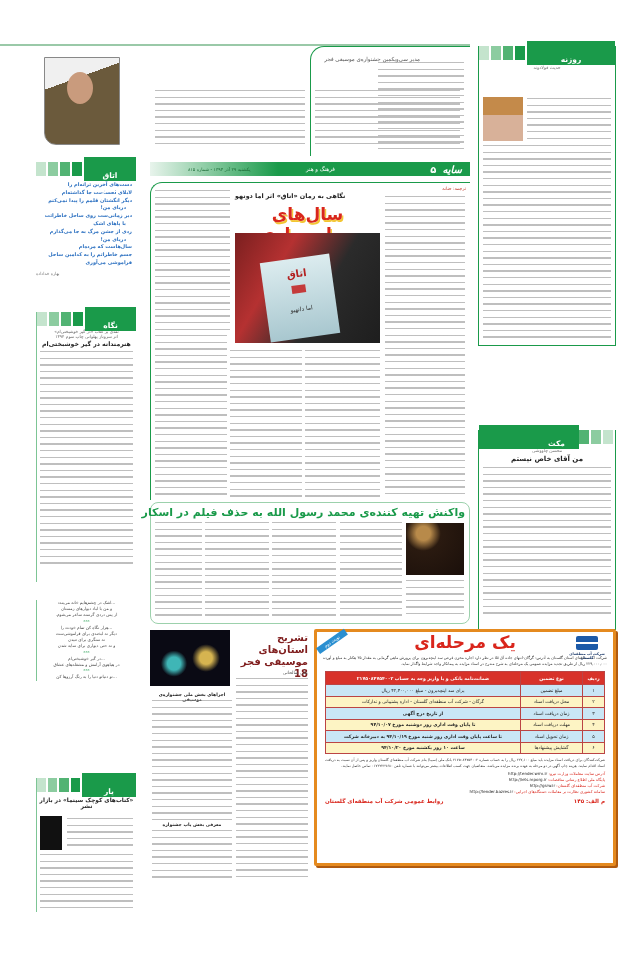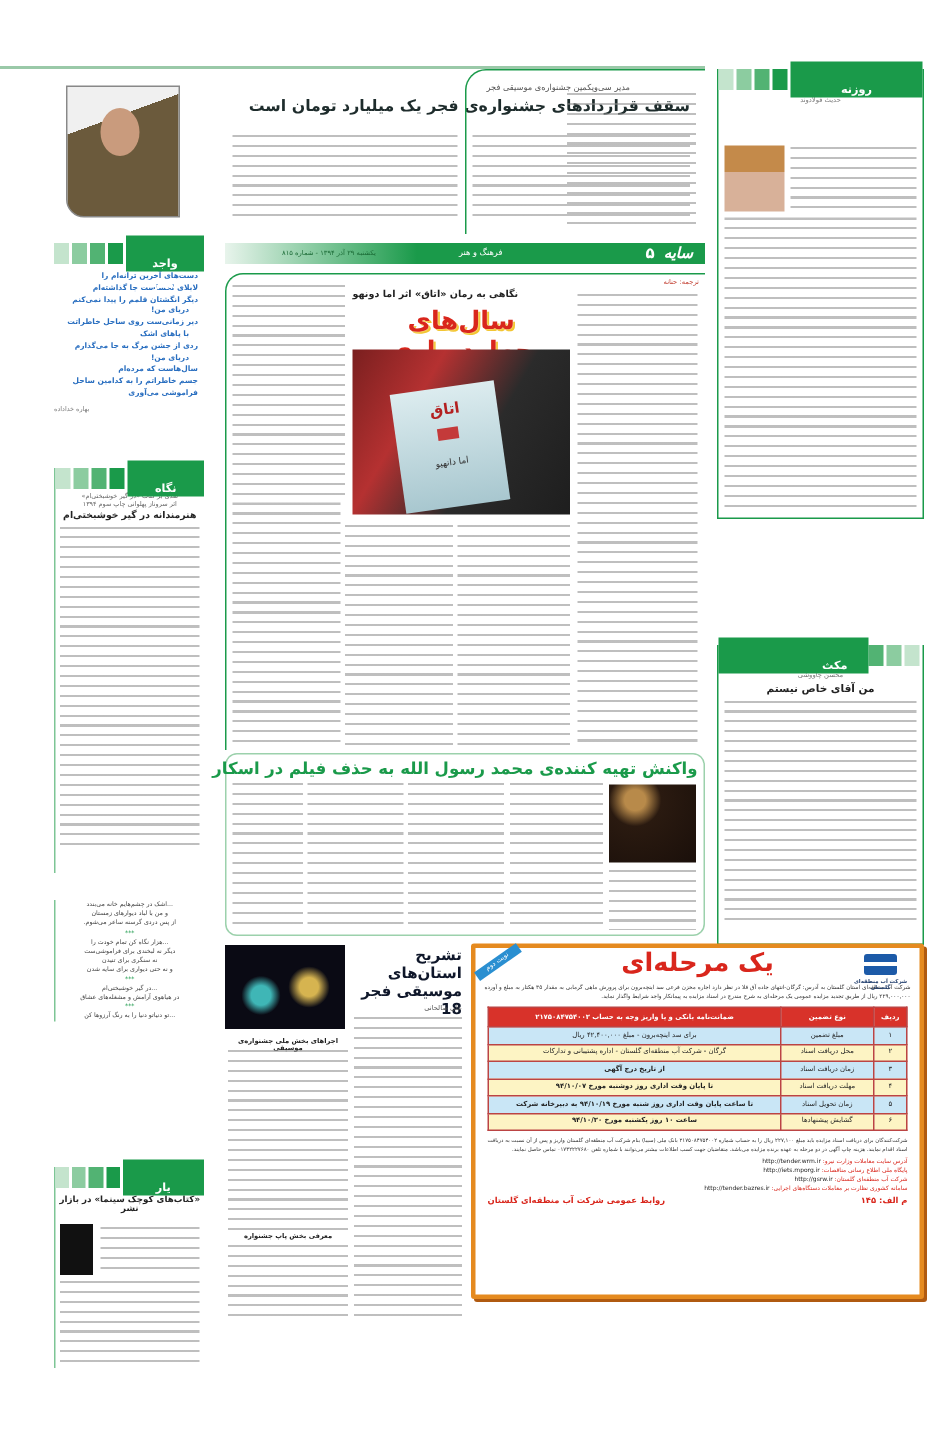--- a/index.html
+++ b/index.html
@@ -23,21 +23,20 @@
 <body>
 
 <div class="abs" style="left:0;top:44px;width:470px;height:2px;background:#9ac9a8"></div>
 
 <div class="abs photo" style="left:44px;top:57px;width:76px;height:88px;border-radius:0 0 0 12px;border:1px solid #888;background:linear-gradient(160deg,#f0f0f0 0 28%,#6b5a3c 28% 100%)">
   <div style="position:absolute;left:22px;top:14px;width:26px;height:32px;border-radius:50%;background:#c99b7d"></div>
 </div>
 
 <div class="abs" style="left:130px;top:56px;width:330px">
   <div style="font-size:5.5px;color:#555;margin-right:40px">مدیر سی‌ویکمین جشنواره‌ی موسیقی فجر</div>
-  <div style="font-size:10.5px;font-weight:bold;color:#1e2c2c;margin-top:3px;white-space:nowrap">سقف قراردادهای جشنواره‌ی فجر یک میلیارد تومان است</div>
   <div class="lines" style="position:absolute;right:0;top:34px;width:145px;height:56px"></div>
   <div class="lines" style="position:absolute;right:155px;top:34px;width:150px;height:56px"></div>
 </div>
 
 <div class="abs box-border" style="left:310px;top:46px;width:160px;height:110px;border-left:1.5px solid #1a9a4a;border-top:1.5px solid #1a9a4a;border-right:none;border-bottom:none;border-radius:0 0 0 0;border-top-left-radius:14px;border-color:#1a9a4a transparent transparent #1a9a4a"></div>
 <div class="abs lines" style="left:378px;top:62px;width:86px;height:88px"></div>
 
 <div class="abs" style="left:478px;top:46px;width:138px;height:300px;border:1.5px solid #1a9a4a;border-top:none">
   <div class="sect-head" style="margin-top:0">
     <span class="lbl" style="flex:1;text-align:center">روزنه</span>
@@ -66,21 +65,21 @@
 
 <div class="abs" style="left:150px;top:162px;width:320px;height:14px;background:linear-gradient(to left,#1a9a4a 0%,#1a9a4a 60%,#e8f4ec 100%);display:flex;align-items:center;justify-content:space-between;padding:0 8px">
   <span style="color:#fff;font-size:10px;font-weight:bold;font-style:italic">سایه</span>
   <span style="color:#fff;font-size:10px;font-weight:bold;margin-left:auto;margin-right:6px">۵</span>
   <span style="color:#fff;font-size:5.5px;margin-right:40px">فرهنگ و هنر</span>
   <span style="color:#1a6a35;font-size:4.5px;margin-right:auto;margin-left:30px">یکشنبه ۲۹ آذر ۱۳۹۴ - شماره ۸۱۵</span>
 </div>
 
 <div class="abs" style="left:36px;top:162px;width:100px">
   <div class="sect-head">
-    <span class="lbl" style="flex:1;text-align:center">واجد شعر</span>
+    <span class="lbl" style="flex:1;text-align:center">اتاق شعر</span>
     <span class="sq" style="background:#1a9a4a"></span>
       <span class="sq" style="background:#52b373"></span>
       <span class="sq" style="background:#8ccca0"></span>
       <span class="sq" style="background:#c4e4cd"></span>
   </div>
   <div style="font-size:5px;line-height:7.8px;color:#2a6fc0;font-weight:bold;padding:5px 4px 2px">
     <div>دست‌های آخرین ترانه‌ام را</div>
     <div>لابلای لحساست جا گذاشته‌ام</div>
     <div>دیگر انگشتان قلمم را پیدا نمی‌کنم</div>
     <div style="padding-right:6px">دریای من!</div>
@@ -160,21 +159,21 @@
 <div class="abs" style="left:150px;top:502px;width:320px;height:122px;border:1.5px solid #9cd1ac;border-radius:8px"></div>
 <div class="abs" style="left:155px;top:506px;width:310px;text-align:center;font-size:11px;font-weight:bold;color:#1a9a4a;white-space:nowrap">واکنش تهیه کننده‌ی محمد رسول الله به حذف فیلم در اسکار</div>
 <div class="abs photo" style="left:406px;top:523px;width:58px;height:52px;background:radial-gradient(circle at 30% 20%,#b88a4a 0 12%,#2a1a10 30%,#1a0f0a 100%)"></div>
 <div class="abs lines" style="left:406px;top:580px;width:58px;height:40px"></div>
 <div class="abs lines" style="left:340px;top:522px;width:62px;height:98px"></div>
 <div class="abs lines" style="left:272px;top:522px;width:64px;height:98px"></div>
 <div class="abs lines" style="left:205px;top:522px;width:64px;height:98px"></div>
 <div class="abs lines" style="left:155px;top:522px;width:47px;height:98px"></div>
 
 <div class="abs photo" style="left:150px;top:630px;width:80px;height:56px;background:radial-gradient(circle at 30% 60%,#3fb6b6 0 10%,transparent 20%),radial-gradient(circle at 70% 50%,#d6b450 0 10%,transparent 22%),#0a0a14"></div>
-<div class="abs" style="left:236px;top:632px;width:72px;font-weight:bold;color:#0f172a;line-height:12px">
+<div class="abs" style="left:236px;top:632px;width:72px;font-weight:bold;color:#7f1d1d;line-height:12px">
   <div style="font-size:10px">تشریح</div>
   <div style="font-size:10px">استان‌های</div>
   <div style="font-size:10px">موسیقی فجر 18</div>
 </div>
 <div class="abs" style="left:236px;top:670px;width:72px;font-size:4.5px;color:#555;text-align:right">علی صالحانی</div>
 <div class="abs lines" style="left:236px;top:678px;width:72px;height:200px"></div>
 <div class="abs" style="left:152px;top:692px;width:80px;font-size:4.5px;font-weight:bold;text-align:center">اجراهای بخش ملی جشنواره‌ی موسیقی</div>
 <div class="abs lines" style="left:152px;top:700px;width:80px;height:120px"></div>
 <div class="abs" style="left:152px;top:822px;width:80px;font-size:4.5px;font-weight:bold;text-align:center">معرفی بخش پاپ جشنواره</div>
 <div class="abs lines" style="left:152px;top:830px;width:80px;height:50px"></div>

